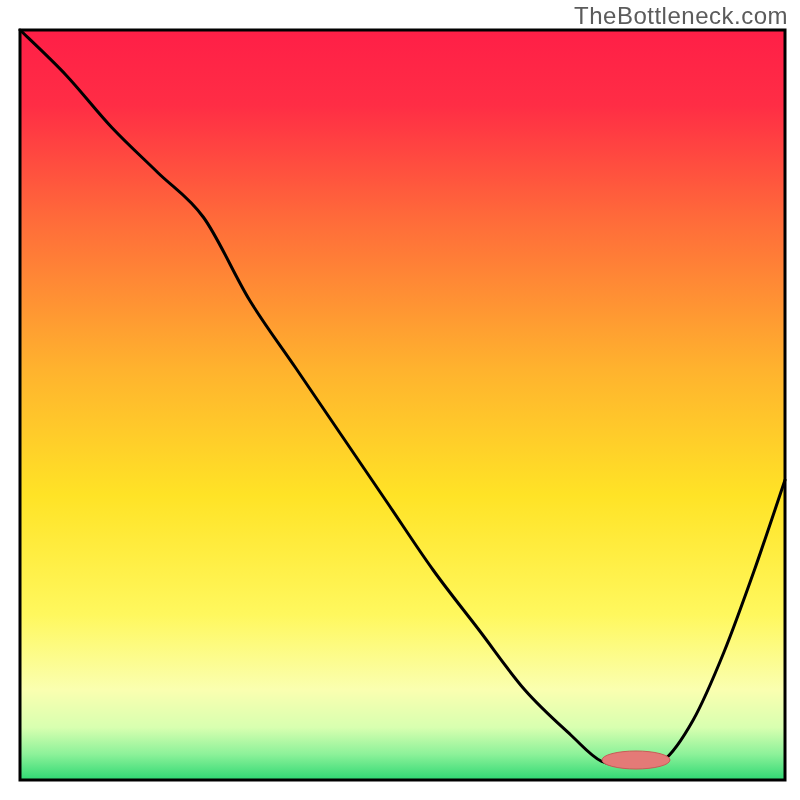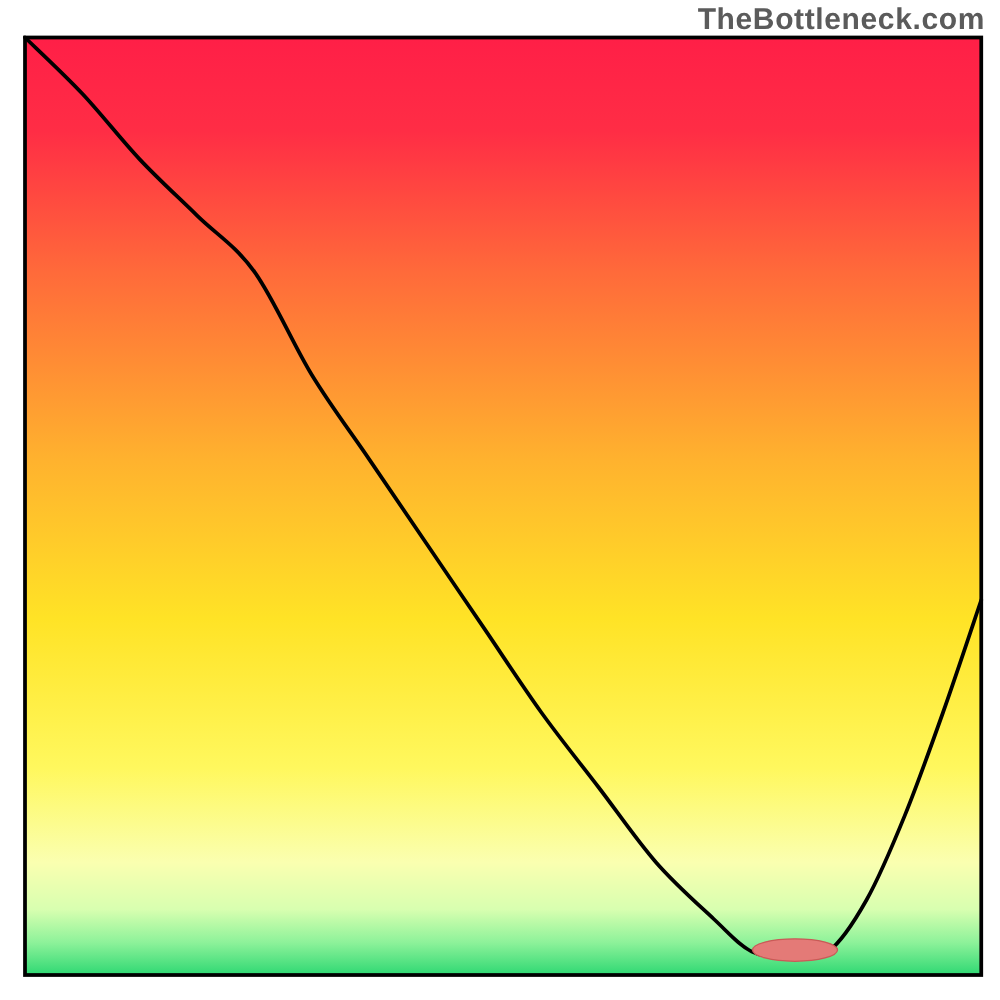--- a/index.html
+++ b/index.html
@@ -13,21 +13,21 @@
   .frame {
     position: relative;
     width: 800px;
     height: 800px;
   }
   .watermark {
     position: absolute;
     top: 2px;
     right: 12px;
     font-size: 24px;
-    font-weight: bold;
+    font-weight: normal;
     color: #5b5b5b;
     letter-spacing: 0.5px;
   }
   svg {
     position: absolute;
     top: 0;
     left: 0;
   }
 </style>
 </head>

